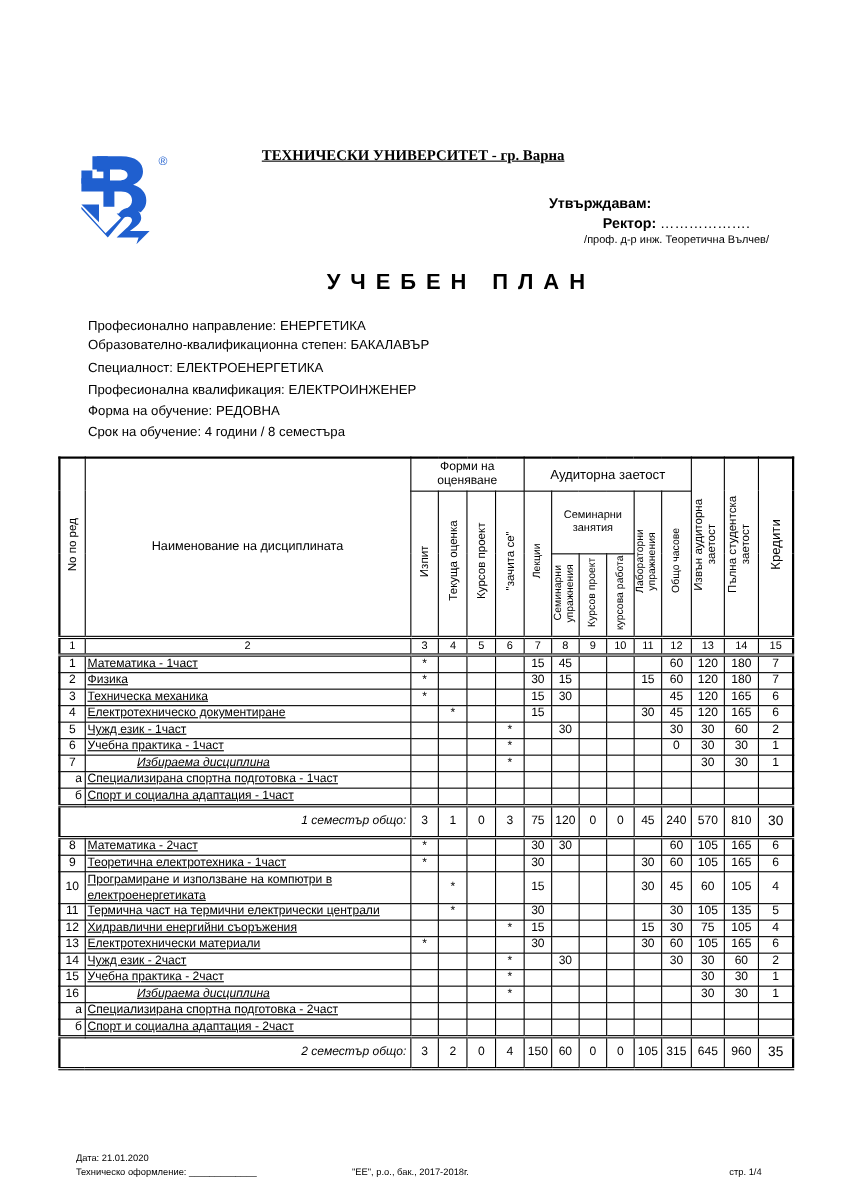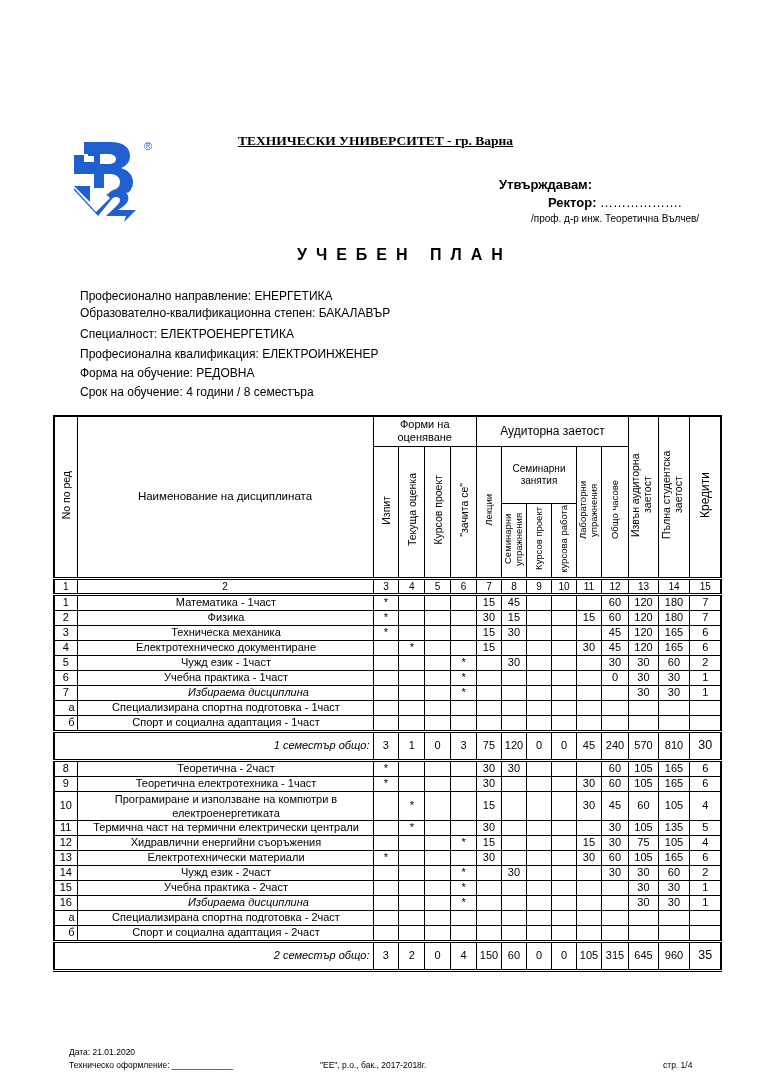--- a/index.html
+++ b/index.html
@@ -11,37 +11,37 @@
   .logo { left: 70px; top: 138px; width: 86px; height: 86px; }
   .uni-title {
     left: 238px; top: 133px; font-size: 13.5px; font-weight: bold;
     text-decoration: underline; white-space: nowrap; font-family: Liberation Serif, serif;
   }
   .approve { left: 499px; top: 177px; font-size: 13px; font-weight: bold; }
   .rector { left: 548px; top: 195px; font-size: 13px; font-weight: bold; white-space: nowrap; }
   .rector .dots { font-weight: normal; }
   .rector-name { left: 531px; top: 213px; font-size: 10px; white-space: nowrap; }
   .doc-title {
-    left: 297px; top: 246px; font-size: 16px; font-weight: bold;
+    left: 297px; top: 246px; font-size: 20px; font-weight: bold;
     letter-spacing: 9px; white-space: nowrap;
   }
   .info { left: 80px; font-size: 12px; white-space: nowrap; }
 
   
   .plan {
     position: absolute; left: 53px; top: 415px;
     border-collapse: collapse; table-layout: fixed;
     border: 2px solid #000;
     font-size: 11px;
   }
   .plan td {
     border: 1px solid #000; padding: 0; text-align: center; vertical-align: middle;
     height: 14px; line-height: 13px; overflow: hidden;
   }
-  .plan td.name { text-align: center; padding-left: 2px; white-space: nowrap; }
+  .plan td.name { text-align: left; padding-left: 2px; white-space: nowrap; text-decoration: underline; }
   .plan td.num { font-size: 11px; }
   .plan td.idx { text-align: center; }
   .plan td.idx.sub { text-align: right; padding-right: 2px; }
   .plan td.italic { font-style: italic; padding-left: 47px; }
   .plan .hdr td { font-size: 11px; }
   .vert {
     writing-mode: vertical-rl; transform: rotate(180deg);
     display: inline-block; white-space: nowrap; font-size: 10.5px; line-height: 12px;
   }
   .vert.small { font-size: 9.5px; line-height: 10.5px; }
@@ -315,21 +315,21 @@
         <td>0</td>
         <td>0</td>
         <td>45</td>
         <td>240</td>
         <td>570</td>
         <td>810</td>
         <td class="credits">30</td>
       </tr>
       <tr>
         <td class="idx">8</td>
-        <td class="name">Теоретична - 2част</td>
+        <td class="name">Математика - 2част</td>
         <td class="num star">*</td>
         <td class="num"></td>
         <td class="num"></td>
         <td class="num"></td>
         <td class="num">30</td>
         <td class="num">30</td>
         <td class="num"></td>
         <td class="num"></td>
         <td class="num"></td>
         <td class="num">60</td>

